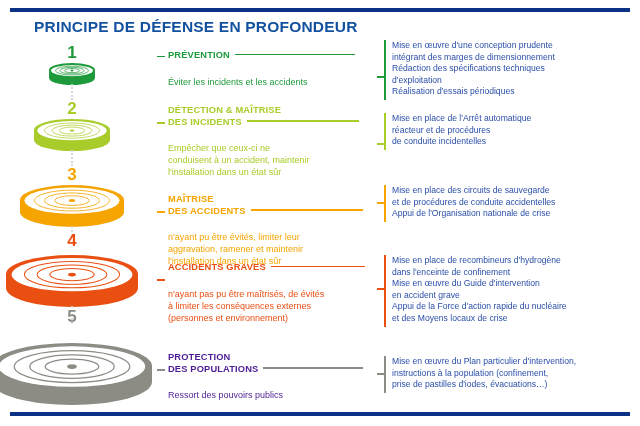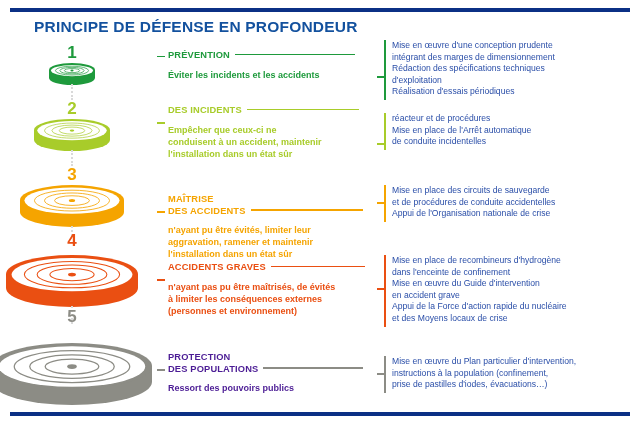--- a/index.html
+++ b/index.html
@@ -68,22 +68,21 @@
   .mid-title .hrule {
     display: inline-block;
     height: 1.5px;
     vertical-align: middle;
     margin-left: 5px;
     position: relative; top: -1px;
   }
   .mid-desc {
     font-size: 9px;
     line-height: 12.2px;
-    margin-top: 7px;
-    font-weight: bold;
+    margin-top: 14px;
   }
   .tick-left {
     position: absolute;
     left: -11px;
     width: 8px; height: 1.5px;
   }
 
   
   .right-block {
     position: absolute;
@@ -176,20 +175,21 @@
   <div id="mid-col">
       <div class="mid-block" style="top: 50px; color: rgb(30, 154, 60);">
         <div class="tick-left" style="background: rgb(30, 154, 60); top: 5.5px;"></div>
         <div class="mid-title">PRÉVENTION<span class="hrule" style="background: rgb(30, 154, 60); width: 120px;"></span></div>
         <div class="mid-desc">
           <div>Éviter les incidents et les accidents</div>
         </div>
       </div>
       <div class="mid-block" style="top: 105px; color: rgb(168, 204, 42);">
         <div class="tick-left" style="background: rgb(168, 204, 42); top: 17px;"></div>
+        <div class="mid-title">DÉTECTION &amp; MAÎTRISE</div>
         <div class="mid-title">DES INCIDENTS<span class="hrule" style="background: rgb(168, 204, 42); width: 112px;"></span></div>
         <div class="mid-desc">
           <div>Empêcher que ceux-ci ne</div>
           <div>conduisent à un accident, maintenir</div>
           <div>l'installation dans un état sûr</div>
         </div>
       </div>
       <div class="mid-block" style="top: 194px; color: rgb(245, 164, 0);">
         <div class="tick-left" style="background: rgb(245, 164, 0); top: 17px;"></div>
         <div class="mid-title">MAÎTRISE</div>
@@ -225,22 +225,22 @@
         <div class="bracket-arm" style="background: rgb(30, 154, 60); top: 36px;"></div>
         <div class="r-line">Mise en œuvre d'une conception prudente</div>
         <div class="r-line">intégrant des marges de dimensionnement</div>
         <div class="r-line">Rédaction des spécifications techniques</div>
         <div class="r-line">d'exploitation</div>
         <div class="r-line">Réalisation d'essais périodiques</div>
       </div>
       <div class="right-block" style="top: 113px;">
         <div class="bracket" style="background: rgb(168, 204, 42); height: 36.8px;"></div>
         <div class="bracket-arm" style="background: rgb(168, 204, 42); top: 30px;"></div>
+        <div class="r-line">Mise en place de l'Arrêt automatique</div>
         <div class="r-line">réacteur et de procédures</div>
-        <div class="r-line">Mise en place de l'Arrêt automatique</div>
         <div class="r-line">de conduite incidentelles</div>
       </div>
       <div class="right-block" style="top: 185px;">
         <div class="bracket" style="background: rgb(245, 164, 0); height: 36.8px;"></div>
         <div class="bracket-arm" style="background: rgb(245, 164, 0); top: 17px;"></div>
         <div class="r-line">Mise en place des circuits de sauvegarde</div>
         <div class="r-line">et de procédures de conduite accidentelles</div>
         <div class="r-line">Appui de l'Organisation nationale de crise</div>
       </div>
       <div class="right-block" style="top: 255px;">

